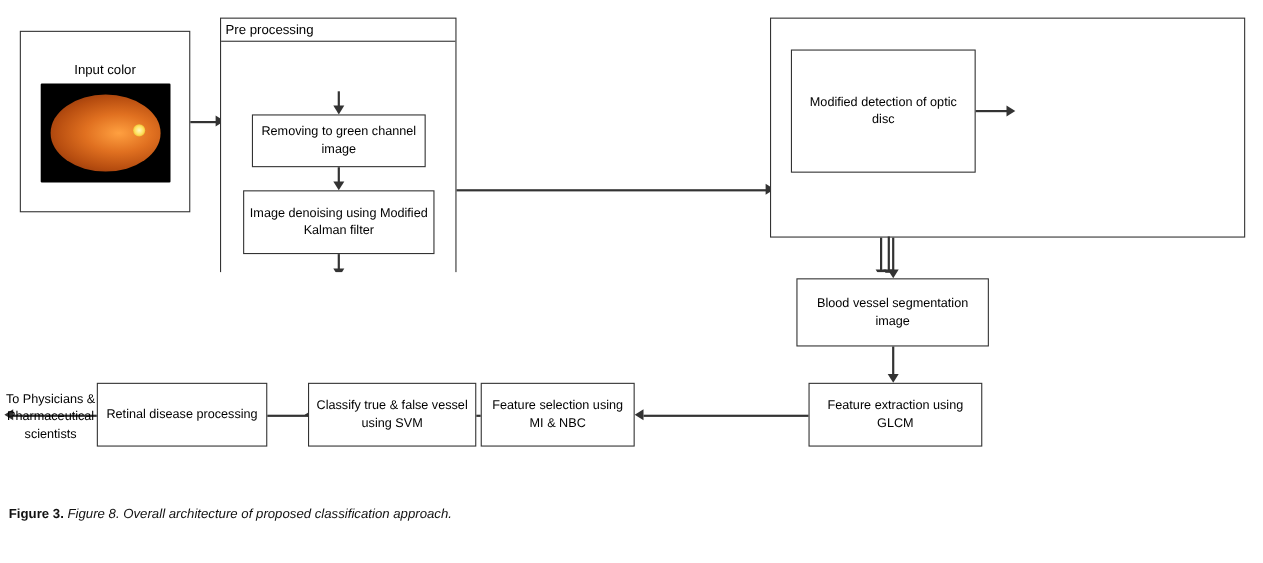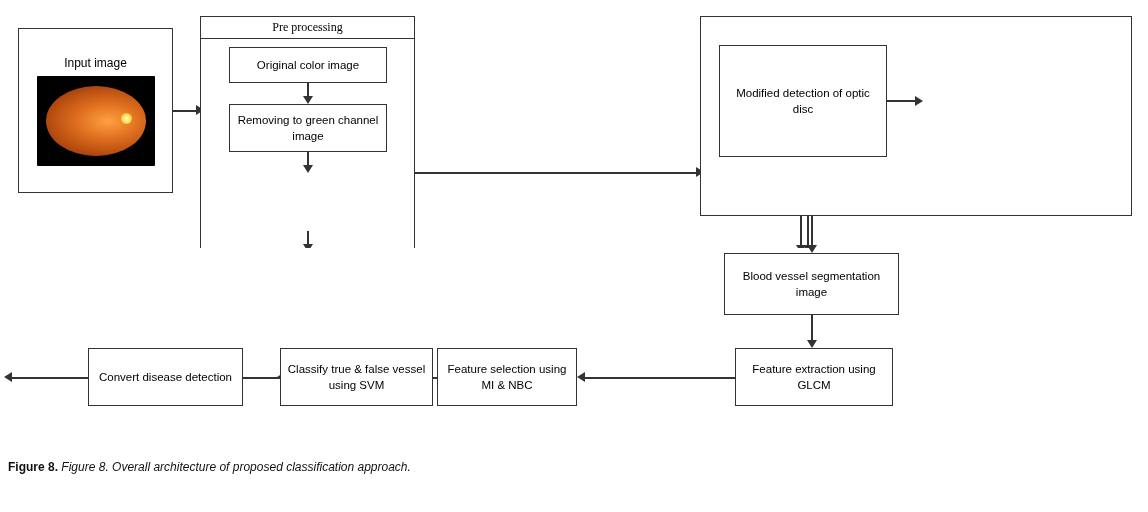--- a/index.html
+++ b/index.html
@@ -43,25 +43,23 @@
     font-size: 11.5px;
     line-height: 1.4;
     padding: 3px 5px;
   }
   .lb {
     position: absolute;
     border: 1.5px solid #333;
     background: #fff;
   }
   .lb-title {
-    text-align: center;
     font-size: 12px;
     padding: 3px 4px;
     border-bottom: 1px solid #333;
-    font-family: Liberation Serif, serif;
   }
   .ah-r {
     position: absolute;
     width: 0; height: 0;
     border-top: 5px solid transparent;
     border-bottom: 5px solid transparent;
     border-left: 8px solid #333;
   }
   .ah-l {
     position: absolute;
@@ -85,48 +83,48 @@
   .ln-v {
     position: absolute;
     width: 2px;
     background: #333;
   }
 </style>
 
 <div class="main-diagram">
 
   <div class="b" style="left:18px; top:28px; width:155px; height:165px; flex-direction:column; gap:5px;">
-    <span style="font-size:12px;">Input image</span>
+    <span style="font-size:12px;">Input color</span>
     <div style="width:118px; height:90px; background:#000; display:flex; align-items:center; justify-content:center; border-radius:1px;">
       <div style="width:100px; height:70px; background:radial-gradient(ellipse at 62% 50%, #ffa040 0%, #e07020 35%, #b84e10 65%, #7a2808 100%); border-radius:50%; position:relative;">
         <div style="position:absolute; width:11px; height:11px; background:radial-gradient(circle, #fff8c0 0%, #ffe060 50%, #d4a000 100%); border-radius:50%; top:27px; right:14px;"></div>
       </div>
     </div>
   </div>
 
   <div class="ln-h" style="left:173px; top:110px; width:27px;"></div>
   <div class="ah-r" style="left:196px; top:105px;"></div>
 
   <div class="lb" style="left:200px; top:16px; width:215px; height:318px;">
     <div class="lb-title">Pre processing</div>
 
-    <div class="b" style="position:absolute; left:28px; top:30px; width:158px; height:36px;">
-      <span>Original color image</span>
-    </div>
 
     <div class="ln-v" style="position:absolute; left:106px; top:66px; height:16px;"></div>
     <div class="ah-d" style="position:absolute; left:102px; top:79px;"></div>
 
     <div class="b" style="position:absolute; left:28px; top:87px; width:158px; height:48px;">
       <span>Removing to green channel image</span>
     </div>
 
     <div class="ln-v" style="position:absolute; left:106px; top:135px; height:16px;"></div>
     <div class="ah-d" style="position:absolute; left:102px; top:148px;"></div>
 
+    <div class="b" style="position:absolute; left:20px; top:156px; width:174px; height:58px;">
+      <span>Image denoising using Modified Kalman filter</span>
+    </div>
 
     <div class="ln-v" style="position:absolute; left:106px; top:214px; height:16px;"></div>
     <div class="ah-d" style="position:absolute; left:102px; top:227px;"></div>
 
     <div class="b" style="position:absolute; left:20px; top:235px; width:174px; height:52px;">
       <span>Image enhancement using Hybrid PCA</span>
     </div>
   </div>
 
   <div class="ln-h" style="left:415px; top:172px; width:285px;"></div>
@@ -544,25 +542,28 @@
   <div style="position:absolute; left:285px; top:377px; width:152px; height:2px; background:#333; z-index:141;"></div>
   <div class="ah-l" style="left:277px; top:372px; z-index:141;"></div>
 
   <div class="b" style="left:280px; top:348px; width:153px; height:58px; z-index:141;">
     <span>Classify true &amp; false vessel using SVM</span>
   </div>
   <div style="position:absolute; left:148px; top:377px; width:132px; height:2px; background:#333; z-index:141;"></div>
   <div class="ah-l" style="left:140px; top:372px; z-index:141;"></div>
 
   <div class="b" style="left:88px; top:348px; width:155px; height:58px; z-index:141;">
-    <span>Convert disease detection</span>
+    <span>Retinal disease processing</span>
   </div>
 
   <div style="position:absolute; left:12px; top:377px; width:76px; height:2px; background:#333; z-index:141;"></div>
   <div class="ah-l" style="left:4px; top:372px; z-index:141;"></div>
 
+  <div style="position:absolute; left:5px; top:355px; width:82px; text-align:center; font-size:11.5px; line-height:1.4; z-index:141;">
+    <span>To Physicians &amp; Pharmaceutical scientists</span>
+  </div>
 
   <div class="fig-caption" style="z-index:141; bottom:6px; left:8px;">
-    <strong><span style="font-style:normal; font-weight:bold;">Figure 8.</span></strong>
+    <strong><span style="font-style:normal; font-weight:bold;">Figure 3.</span></strong>
     <span>Figure 8. Overall architecture of proposed classification approach.</span>
   </div>
 
 </div>
 
 </body></html>

